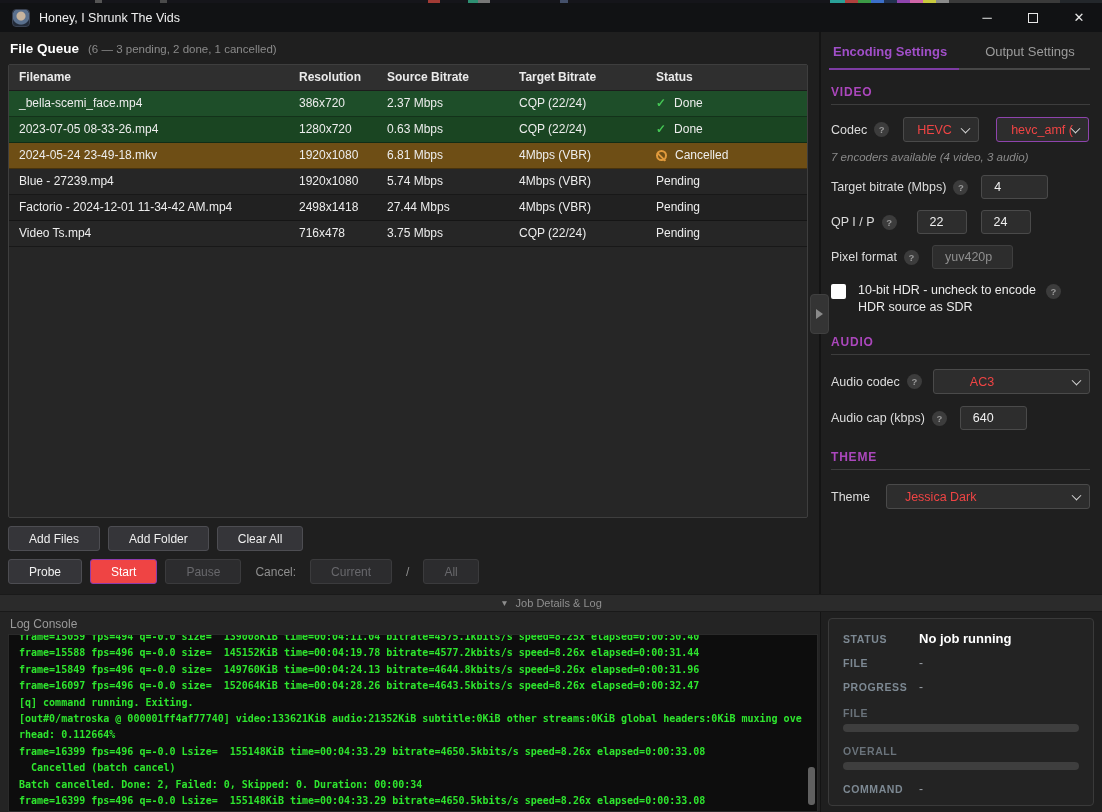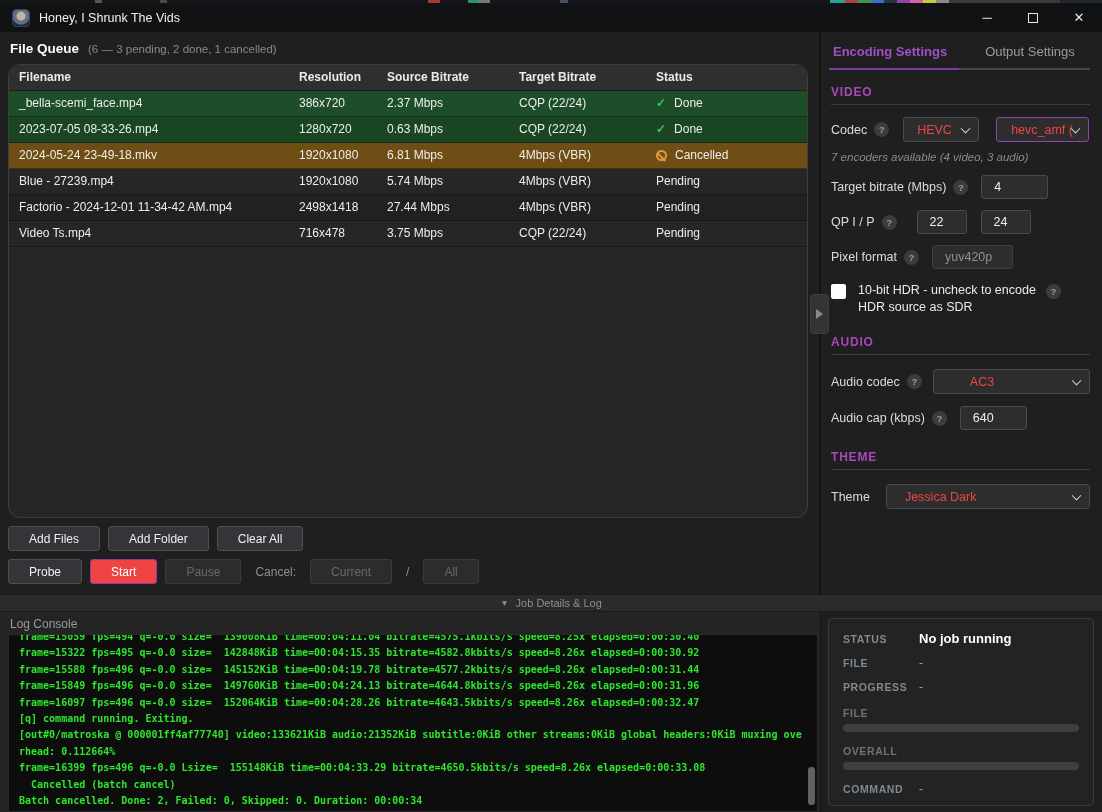--- a/index.html
+++ b/index.html
@@ -20,21 +20,21 @@
   .win-btns{margin-left:auto;display:flex;height:100%;}
   .win-btn{width:46px;height:100%;display:flex;align-items:center;justify-content:center;color:#e8e8e8;font-size:13px;cursor:default;}
   .maxbox{width:10px;height:10px;border:1.2px solid #e8e8e8;}
 
   
   .left{position:absolute;top:32px;left:0;width:820px;height:562px;background:#1f1f1f;}
   .queue-head{position:absolute;top:9px;left:10px;display:flex;align-items:baseline;gap:9px;white-space:nowrap;}
   .queue-title{font-size:13.5px;font-weight:700;color:#fff;}
   .queue-summary{font-size:11.5px;color:#8a8a8a;}
 
-  .qtable{position:absolute;top:32px;left:8px;width:800px;height:454px;background:#262626;border:1px solid #3e3e3e;border-radius:12px;overflow:hidden;}
+  .qtable{position:absolute;top:32px;left:8px;width:800px;height:454px;background:#262626;border:1px solid #3e3e3e;border-radius:2px;overflow:hidden;}
   .qrow,.qheadrow{display:grid;grid-template-columns:280px 88px 132px 137px 1fr;height:26px;}
   .qheadrow{background:#2f2f2f;border-bottom:1px solid #1c1c1c;}
   .qcell{padding-left:10px;line-height:25px;white-space:nowrap;overflow:hidden;font-size:12px;color:#ededed;}
   .qhead{font-weight:700;color:#eaeaea;}
   .qrow{border-bottom:1px solid rgba(0,0,0,.35);}
   .qrow.done{background:#1e4e29;}
   .qrow.done:nth-child(2){background:#1a4522;}
   .qrow.cancelled{background:#6e4e15;}
   .qrow.pending:nth-child(even){background:#262626;}
   .qrow.pending:nth-child(odd){background:#212121;}
@@ -295,21 +295,20 @@
 <div class="collapsebar">
   <span style="font-size:8.5px;">▼</span>
   <span>Job Details &amp; Log</span>
 </div>
 
 <div class="logarea">
   <div class="log-title">Log Console</div>
   <div class="console">
     <div class="console-inner">
         <div class="cline">frame=15059 fps=494 q=-0.0 size=  139008KiB time=00:04:11.04 bitrate=4575.1kbits/s speed=8.25x elapsed=0:00:30.40</div>
-        <div class="cline">frame=15322 fps=495 q=-0.0 size=  142848KiB time=00:04:15.35 bitrate=4582.8kbits/s speed=8.26x elapsed=0:00:30.92</div>
         <div class="cline">frame=15588 fps=496 q=-0.0 size=  145152KiB time=00:04:19.78 bitrate=4577.2kbits/s speed=8.26x elapsed=0:00:31.44</div>
         <div class="cline">frame=15849 fps=496 q=-0.0 size=  149760KiB time=00:04:24.13 bitrate=4644.8kbits/s speed=8.26x elapsed=0:00:31.96</div>
         <div class="cline">frame=16097 fps=496 q=-0.0 size=  152064KiB time=00:04:28.26 bitrate=4643.5kbits/s speed=8.26x elapsed=0:00:32.47</div>
         <div class="cline">[q] command running. Exiting.</div>
         <div class="cline">[out#0/matroska @ 000001ff4af77740] video:133621KiB audio:21352KiB subtitle:0KiB other streams:0KiB global headers:0KiB muxing overhead: 0.112664%</div>
         <div class="cline">frame=16399 fps=496 q=-0.0 Lsize=  155148KiB time=00:04:33.29 bitrate=4650.5kbits/s speed=8.26x elapsed=0:00:33.08</div>
         <div class="cline">  Cancelled (batch cancel)</div>
         <div class="cline">Batch cancelled. Done: 2, Failed: 0, Skipped: 0. Duration: 00:00:34</div>
         <div class="cline">frame=16399 fps=496 q=-0.0 Lsize=  155148KiB time=00:04:33.29 bitrate=4650.5kbits/s speed=8.26x elapsed=0:00:33.08</div>
       </div>

